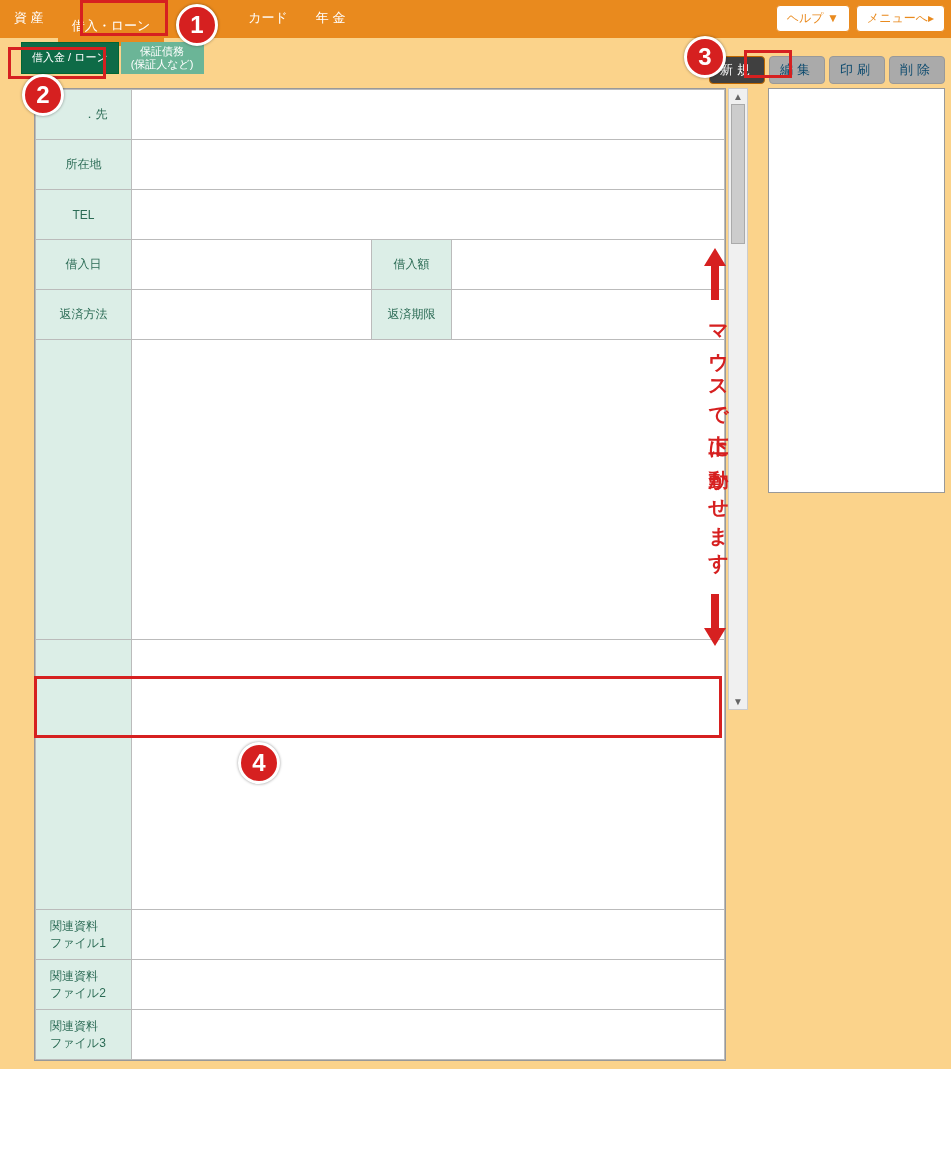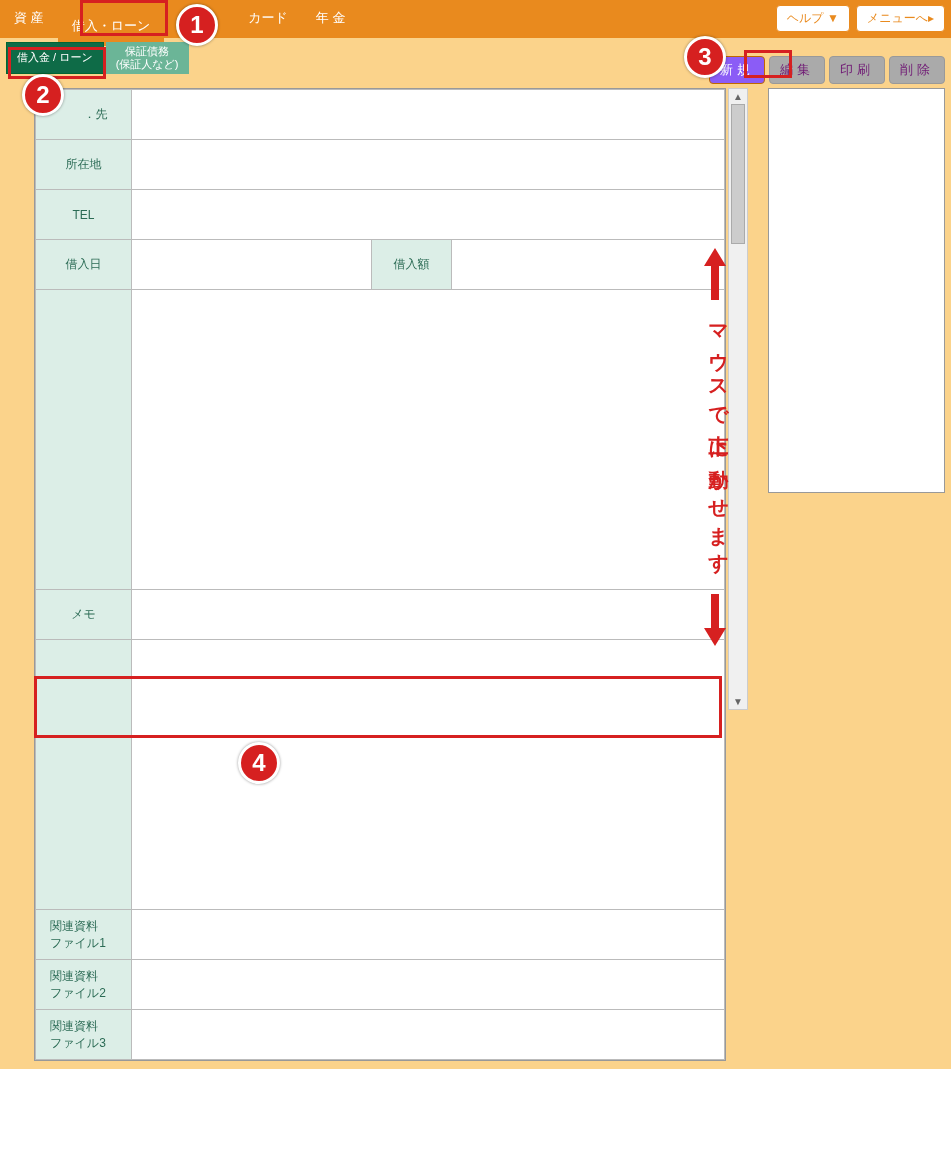--- a/index.html
+++ b/index.html
@@ -59,34 +59,35 @@
       height: 32px;
       display: flex;
       align-items: center;
       cursor: pointer;
       text-align: center;
       line-height: 1.2;
     }
     .sub-tab.active {
       background: #0E6B47;
       border: 1px solid #063;
+      margin-left: 15px;
     }
     .action-btns { display: flex; gap: 4px; padding-top: 14px; }
     .action-btn {
       font-size: 13px;
       padding: 4px 10px;
       border-radius: 4px;
       cursor: pointer;
       border: 1px solid #999;
       background: #aaa;
-      color: #701a75;
+      color: #0c4a6e;
       letter-spacing: 4px;
     }
     .action-btn.primary {
-      background: #8b5cf6;
+      background: #404040;
       border: 1px solid #C06800;
       color: white;
     }
     .content-wrap {
       display: flex;
       background: #FBD38B;
       padding: 0 6px 8px 6px;
       min-height: 440px;
     }
     .form-panel {
@@ -239,26 +240,28 @@
           <td class="lbl">TEL</td>
           <td class="val" colspan="3"></td>
         </tr>
         <tr>
           <td class="lbl">借入日</td>
           <td class="val" style="width:240px"></td>
           <td class="lbl2">借入額</td>
           <td class="val"></td>
         </tr>
         <tr>
+          <td class="lbl">返済方法</td>
+          <td class="val"></td>
+          <td class="lbl2">返済期限</td>
+          <td class="val"></td>
+        </tr>
+        <tr>
           <td class="lbl tall"></td>
           <td class="val tall" colspan="3"></td>
-        </tr>
-        <tr class="memo-row">
-          <td class="lbl">メモ</td>
-          <td class="val" colspan="3"></td>
         </tr>
         <tr>
           <td class="lbl" style="height:270px"></td>
           <td class="val" colspan="3"></td>
         </tr>
         <tr class="file-row">
           <td class="lbl file-lbl" style="text-align:left">
             <span>関連資料</span><br><span>ファイル1</span>
           </td>
           <td class="val" colspan="3"></td>

